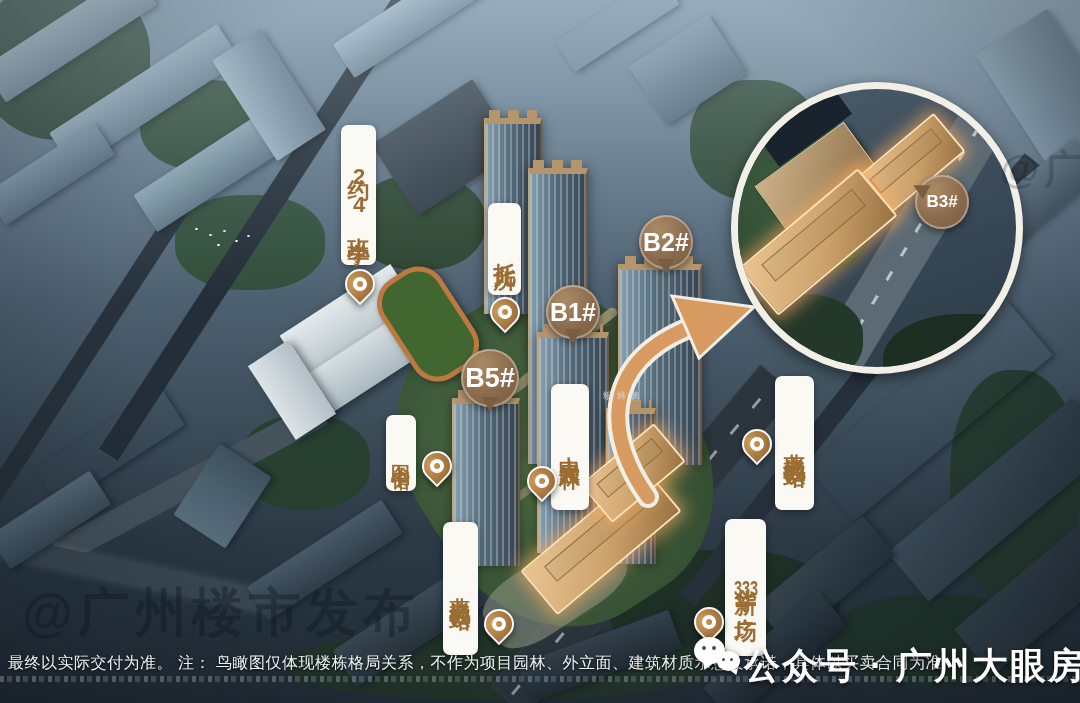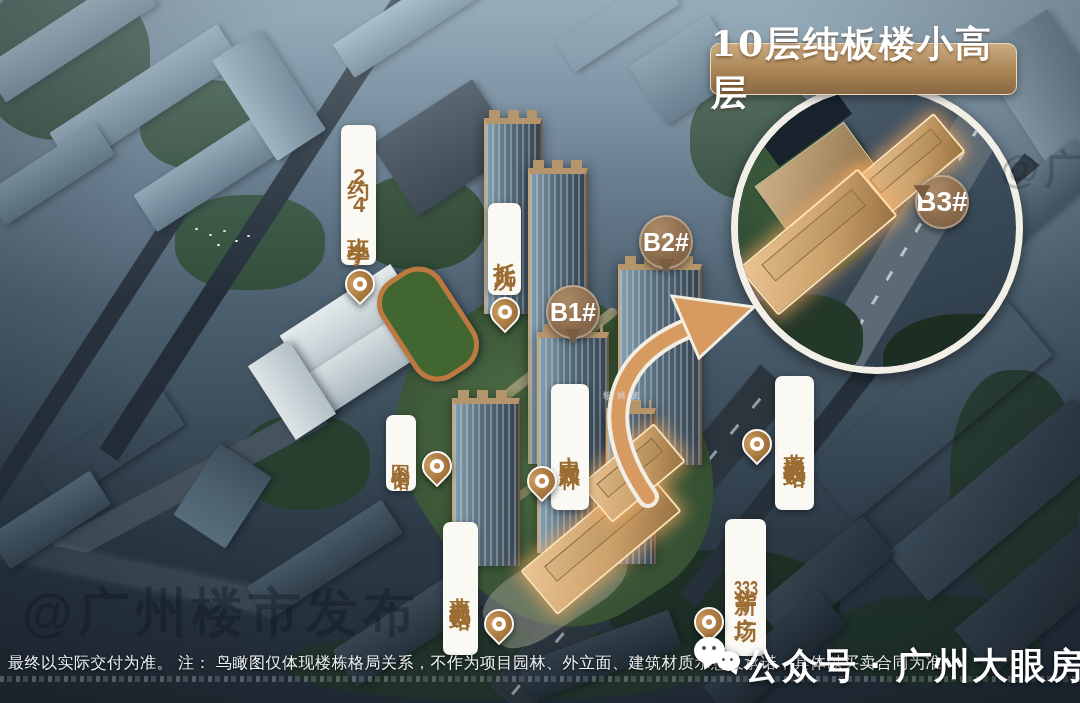--- a/index.html
+++ b/index.html
@@ -184,31 +184,31 @@
     <div class="slab" style="left:118px;top:52px;width:102px;height:46px;transform:rotate(-40deg);"></div>
     <div class="slab" style="left:2px;top:122px;width:152px;height:58px;transform:rotate(-40deg);"></div>
   </div>
 
   <svg id="arrowsvg" width="1080" height="703">
     <path d="M648,497 C606,438 600,366 686,329" fill="none" stroke="#f3eee4" stroke-width="22" stroke-linecap="round"></path>
     <path d="M648,497 C606,438 600,366 686,329" fill="none" stroke="#d79a60" stroke-width="14" stroke-linecap="round"></path>
     <polygon points="754,307 672,296 699,358" fill="#d79a60" stroke="#f3eee4" stroke-width="3"></polygon>
   </svg>
 
-  <div id="banner">
-    <span>10层纯板楼小高层</span>
-  </div>
 
   <div class="balloon tail-down" style="left:546px;top:285px;width:54px;height:54px;font-size:25px;">
     <span>B1#</span>
     </div>
   <div class="balloon tail-down" style="left:639px;top:215px;width:54px;height:54px;font-size:25px;">
     <span>B2#</span>
     </div>
-  <div class="balloon tail-upleft" style="left:915px;top:175px;width:54px;height:54px;font-size:28px;align-items:center;">
+  <div class="balloon tail-down" style="left:461px;top:349px;width:58px;height:58px;font-size:27px;">
+    <span>B5#</span>
+    </div>
+  <div class="balloon tail-upleft" style="left:915px;top:175px;width:54px;height:54px;font-size:17px;align-items:center;">
     <span>B3#</span>
     </div>
 
   <div class="vlabel" style="left:341px;top:125px;width:35px;height:140px;font-size:22px;">
     <span>约24班小学</span>
     </div>
   <div class="pin" style="left:344px;top:268px;">
     <div class="head"></div>
       <div class="ring"></div>
     </div>

